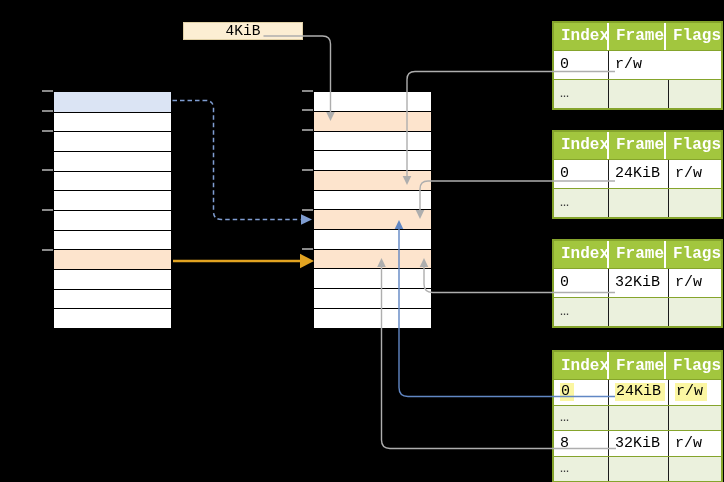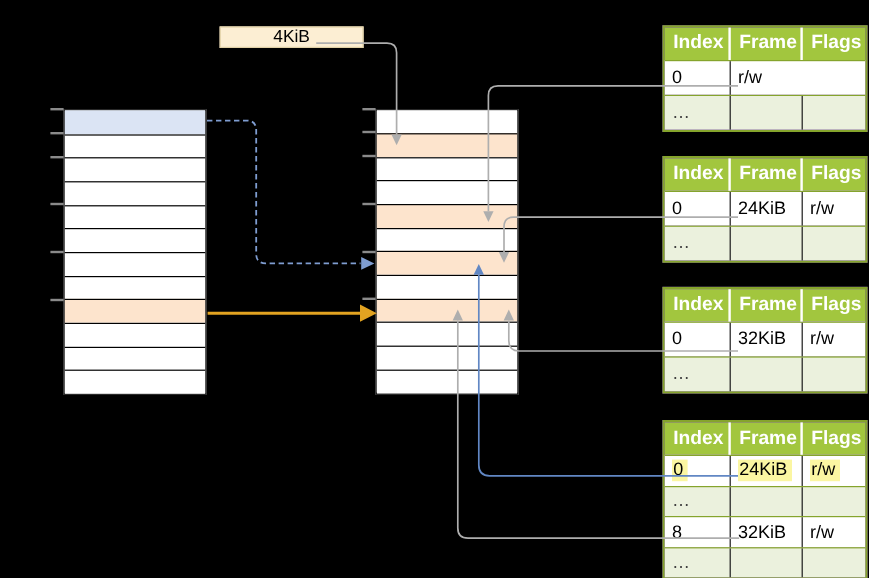--- a/index.html
+++ b/index.html
@@ -1,19 +1,19 @@
 <!DOCTYPE html>
 <html style="--background: #000000; --cell-white: #ffffff; --cell-blue: #dbe4f4; --cell-peach: #fde4cd; --label-cream: #fceed3; --label-border: #e0d0a6; --table-header-green: #a2c63e; --table-border-green: #85a42c; --table-row-light-green: #ebf1dd; --highlight-yellow: #fbf6a2; --connector-gray: #aeaeae; --connector-blue: #6187c4; --dashed-blue: #7f9dd1; --arrow-orange: #e2a321; --tick-gray: #8a8a8a; --ellipsis-color: #3e3e3e;"><head>
 <meta charset="utf-8">
 <style>
   html,body{margin:0;padding:0;background:#000;}
   .stage{
     position:relative;width:724px;height:482px;overflow:hidden;
     background:var(--background,#000);
-    font-family:Liberation Sans, sans-serif;
+    font-family:Liberation Mono, monospace;
   }
   
   .mem-col{
     position:absolute;width:119px;height:238px;box-sizing:border-box;
     border:1.5px solid #000;background:#fff;
     display:grid;grid-template-rows:repeat(12,1fr);z-index:1;
   }
   #virtual-column{left:53px;top:91px;}
   #physical-column{left:313px;top:90.5px;}
   .mem-row{border-top:1.4px solid #000;}
@@ -27,21 +27,21 @@
   
   .size-label{
     position:absolute;left:183px;top:22px;width:120px;height:18px;box-sizing:border-box;
     background:var(--label-cream,#fceed3);border:1px solid var(--label-border,#e0d0a6);
     display:flex;align-items:center;justify-content:center;
     font-size:14.5px;color:#000;z-index:2;
   }
   
   .ptable{
     position:absolute;left:552px;width:171px;box-sizing:border-box;
-    border:2px solid var(--table-border-green,#85a42c);background:#6d28d9;z-index:3;
+    border:2px solid var(--table-border-green,#85a42c);background:#404040;z-index:3;
   }
   #table-0{top:20.5px;} #table-1{top:129.5px;} #table-2{top:238.5px;} #table-3{top:350px;}
   .t-head{display:flex;height:27px;background:var(--table-header-green,#a2c63e);}
   .t-hcell{
     box-sizing:border-box;display:flex;align-items:center;padding-left:7px;
     color:#fff;font-weight:bold;font-size:16px;border-right:2px solid #fff;
   }
   .t-hcell:last-child{border-right:none;}
   .c0{width:55px;} .c1{width:60px;} .c2{flex:1;}
   .t-row{

